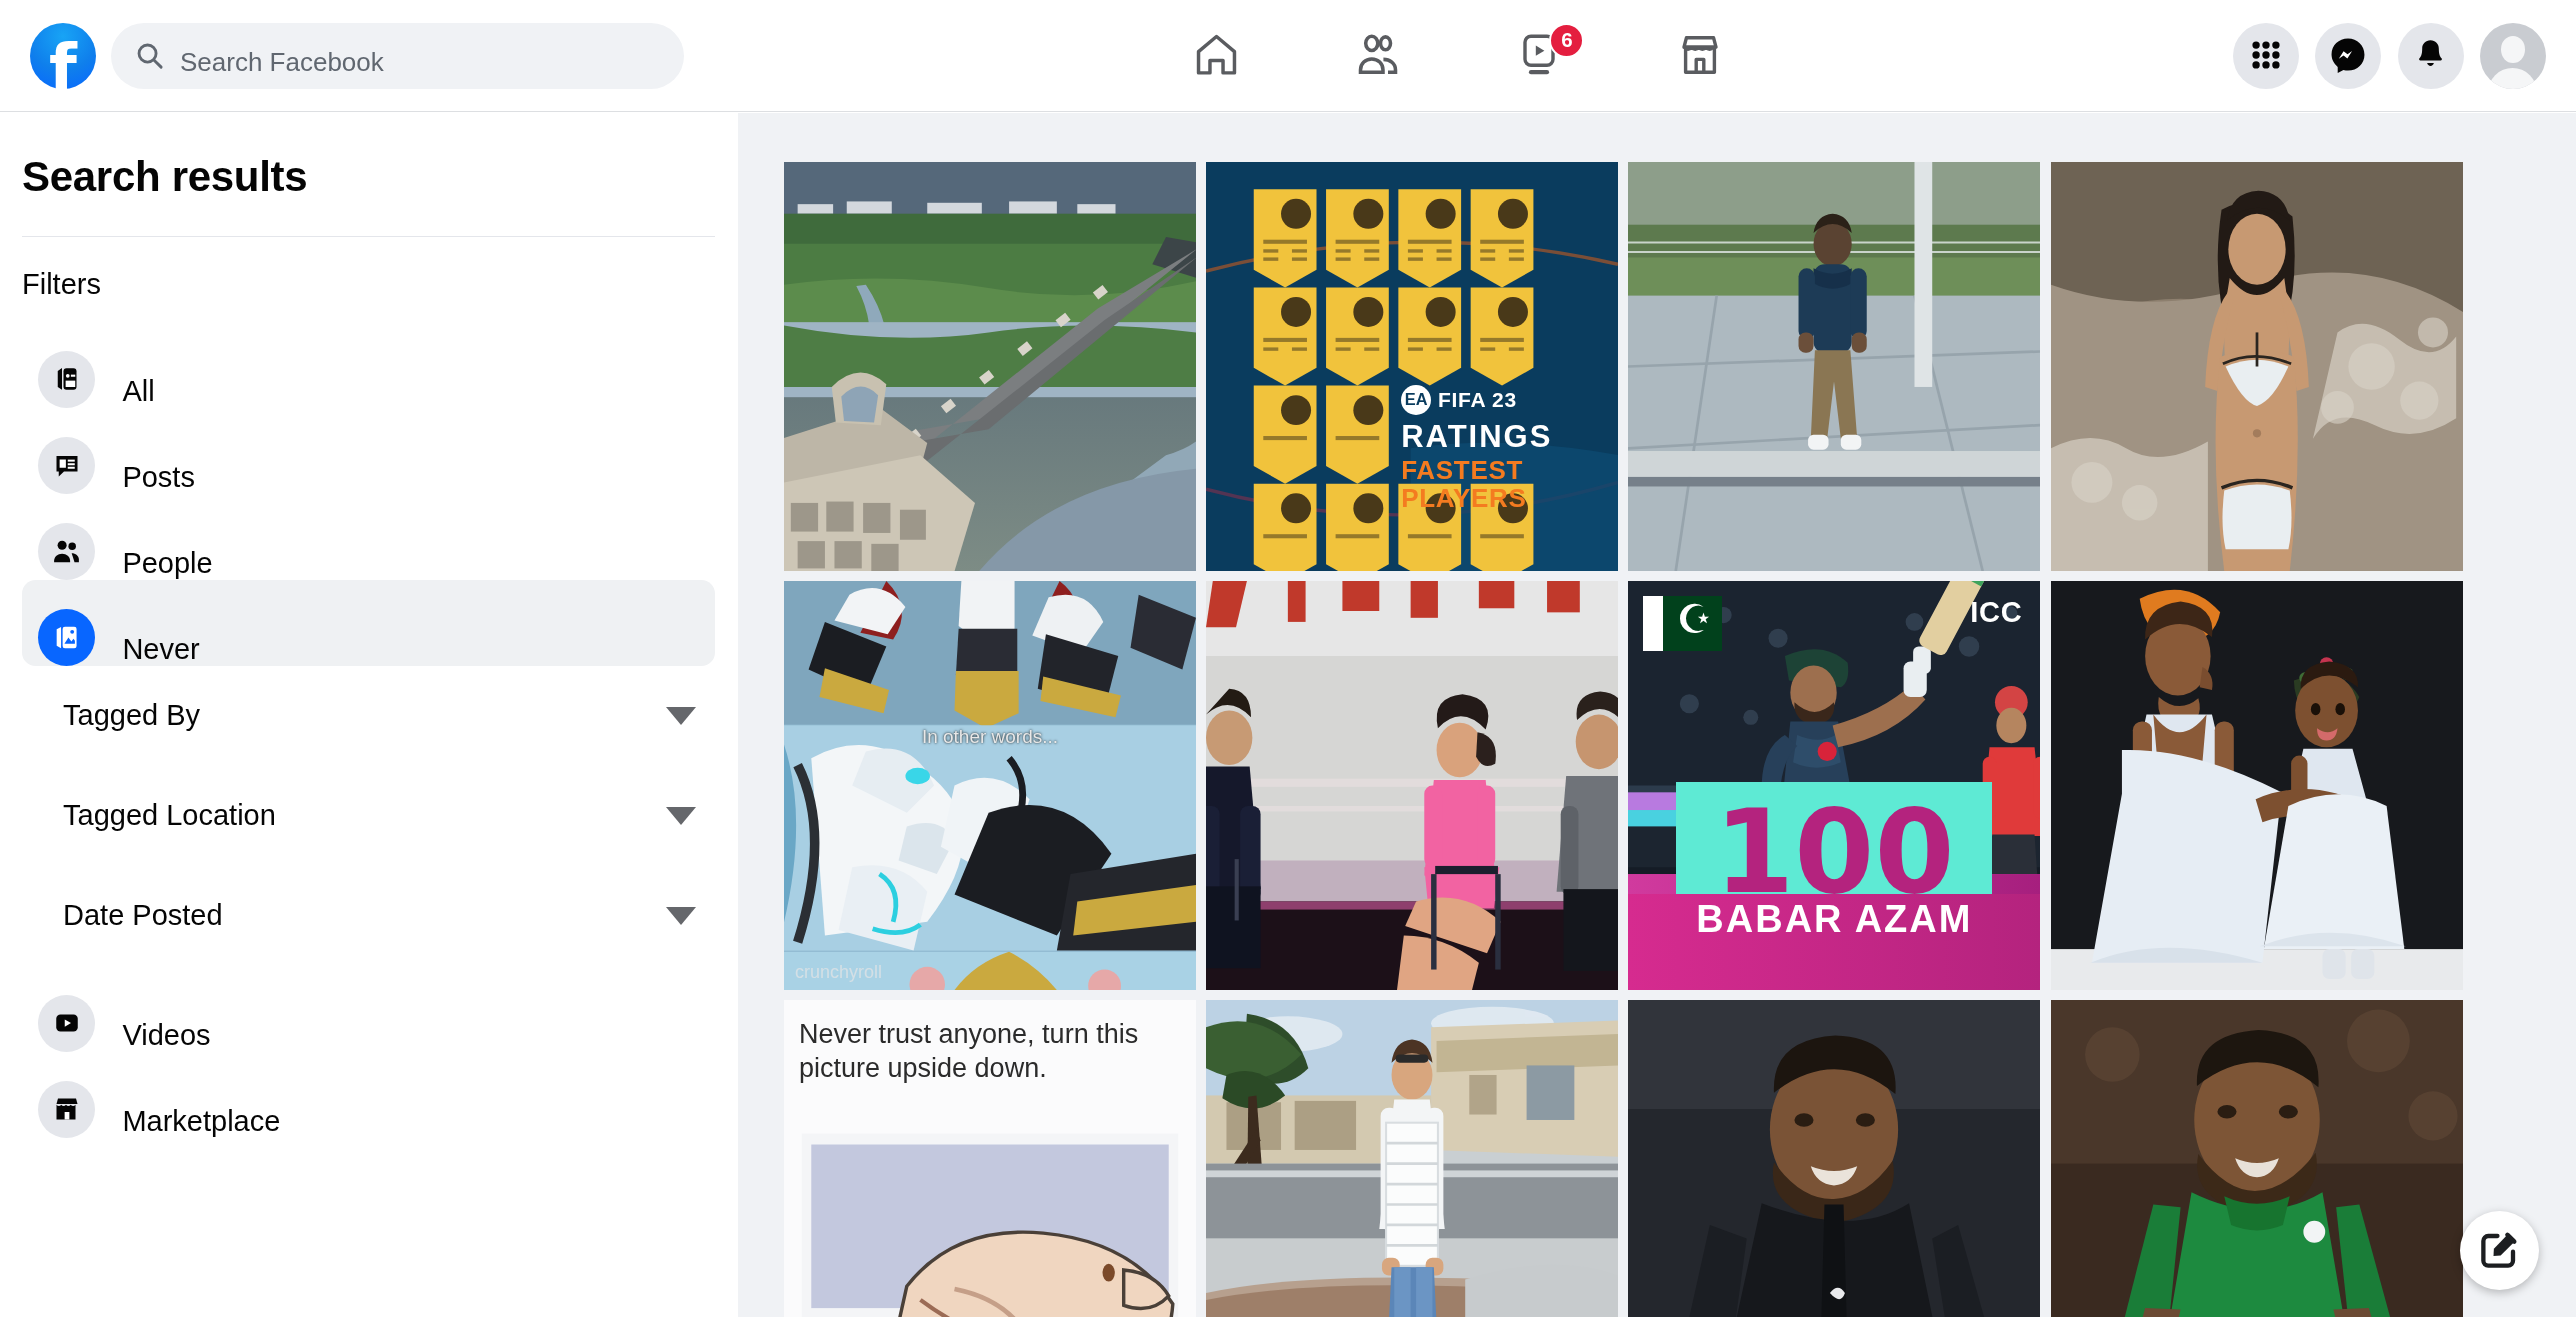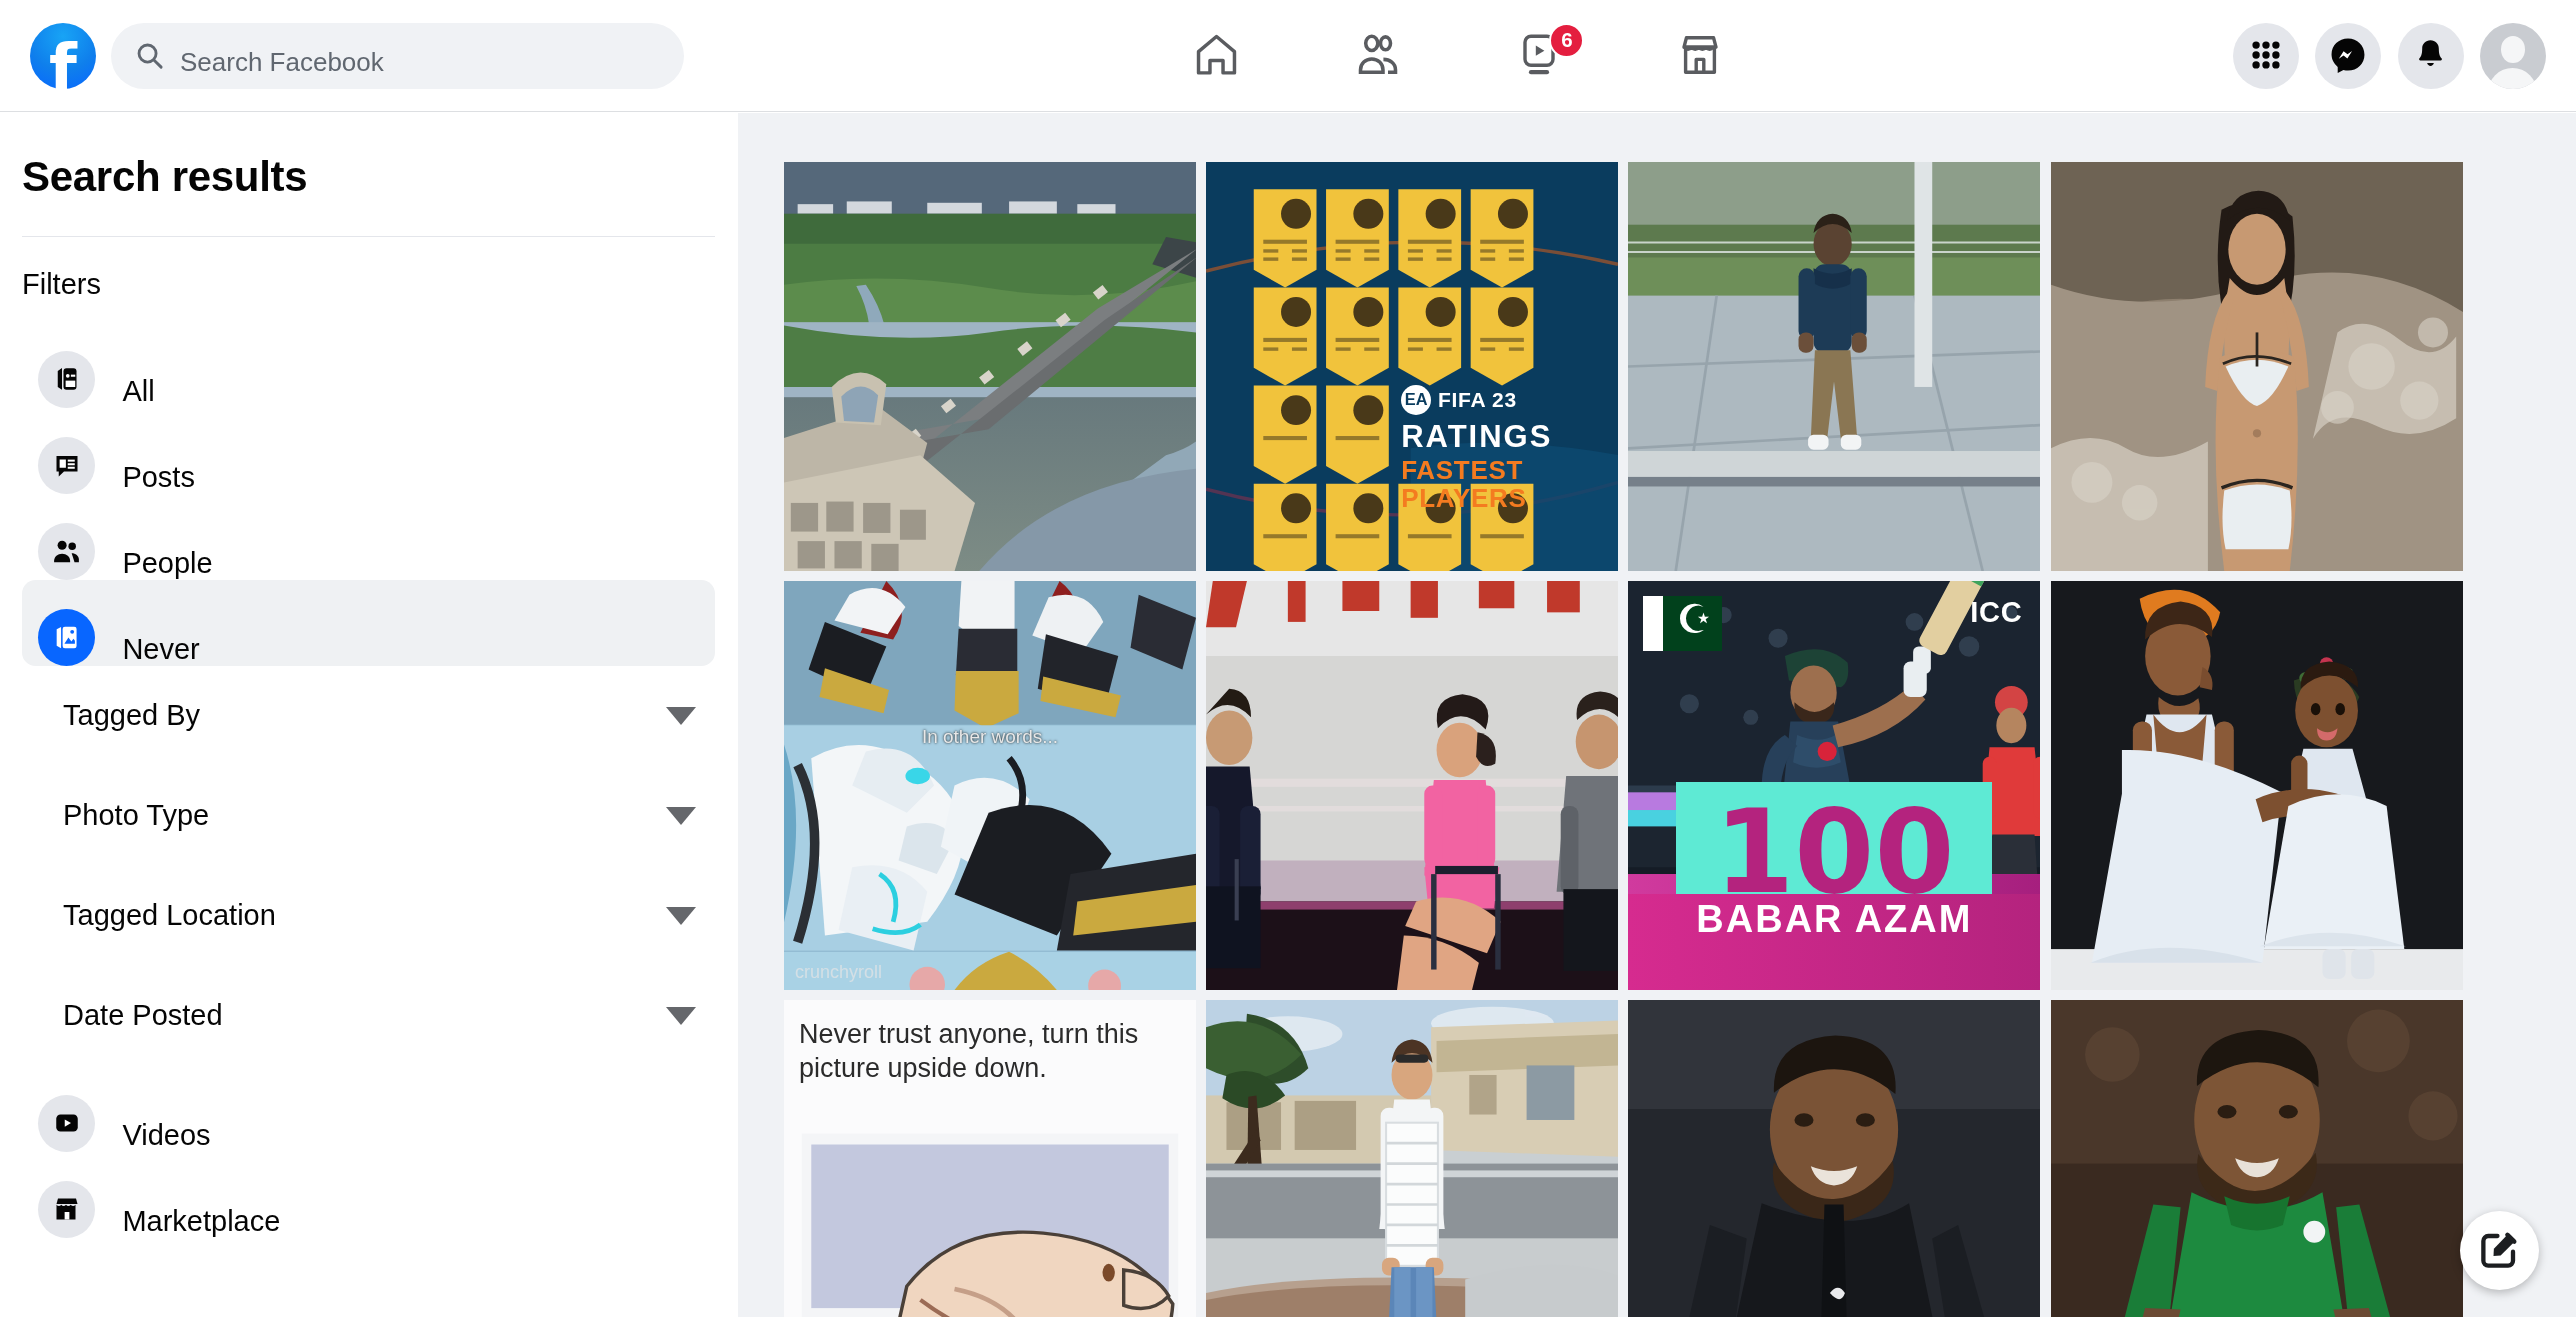--- a/index.html
+++ b/index.html
@@ -426,24 +426,20 @@
           <rect x="9" y="3.6" width="10.8" height="16.8" rx="1.8"></rect>
           <path d="M10.4 16.9 13.5 12l2.3 3 1.6-2.1 1.1 1.6v2.4Z" fill="#0866ff"></path>
           <circle cx="16.4" cy="7.6" r="1.5" fill="#0866ff"></circle>
         </svg>
       </span>
       <span class="filter-label">Never</span>
     </div>
 
     <div class="subfilter">
       <span class="subfilter-label">Tagged By</span>
-      <span class="caret"></span>
-    </div>
-    <div class="subfilter">
-      <span class="subfilter-label">Photo Type</span>
       <span class="caret"></span>
     </div>
     <div class="subfilter">
       <span class="subfilter-label">Tagged Location</span>
       <span class="caret"></span>
     </div>
     <div class="subfilter">
       <span class="subfilter-label">Date Posted</span>
       <span class="caret"></span>
     </div>

